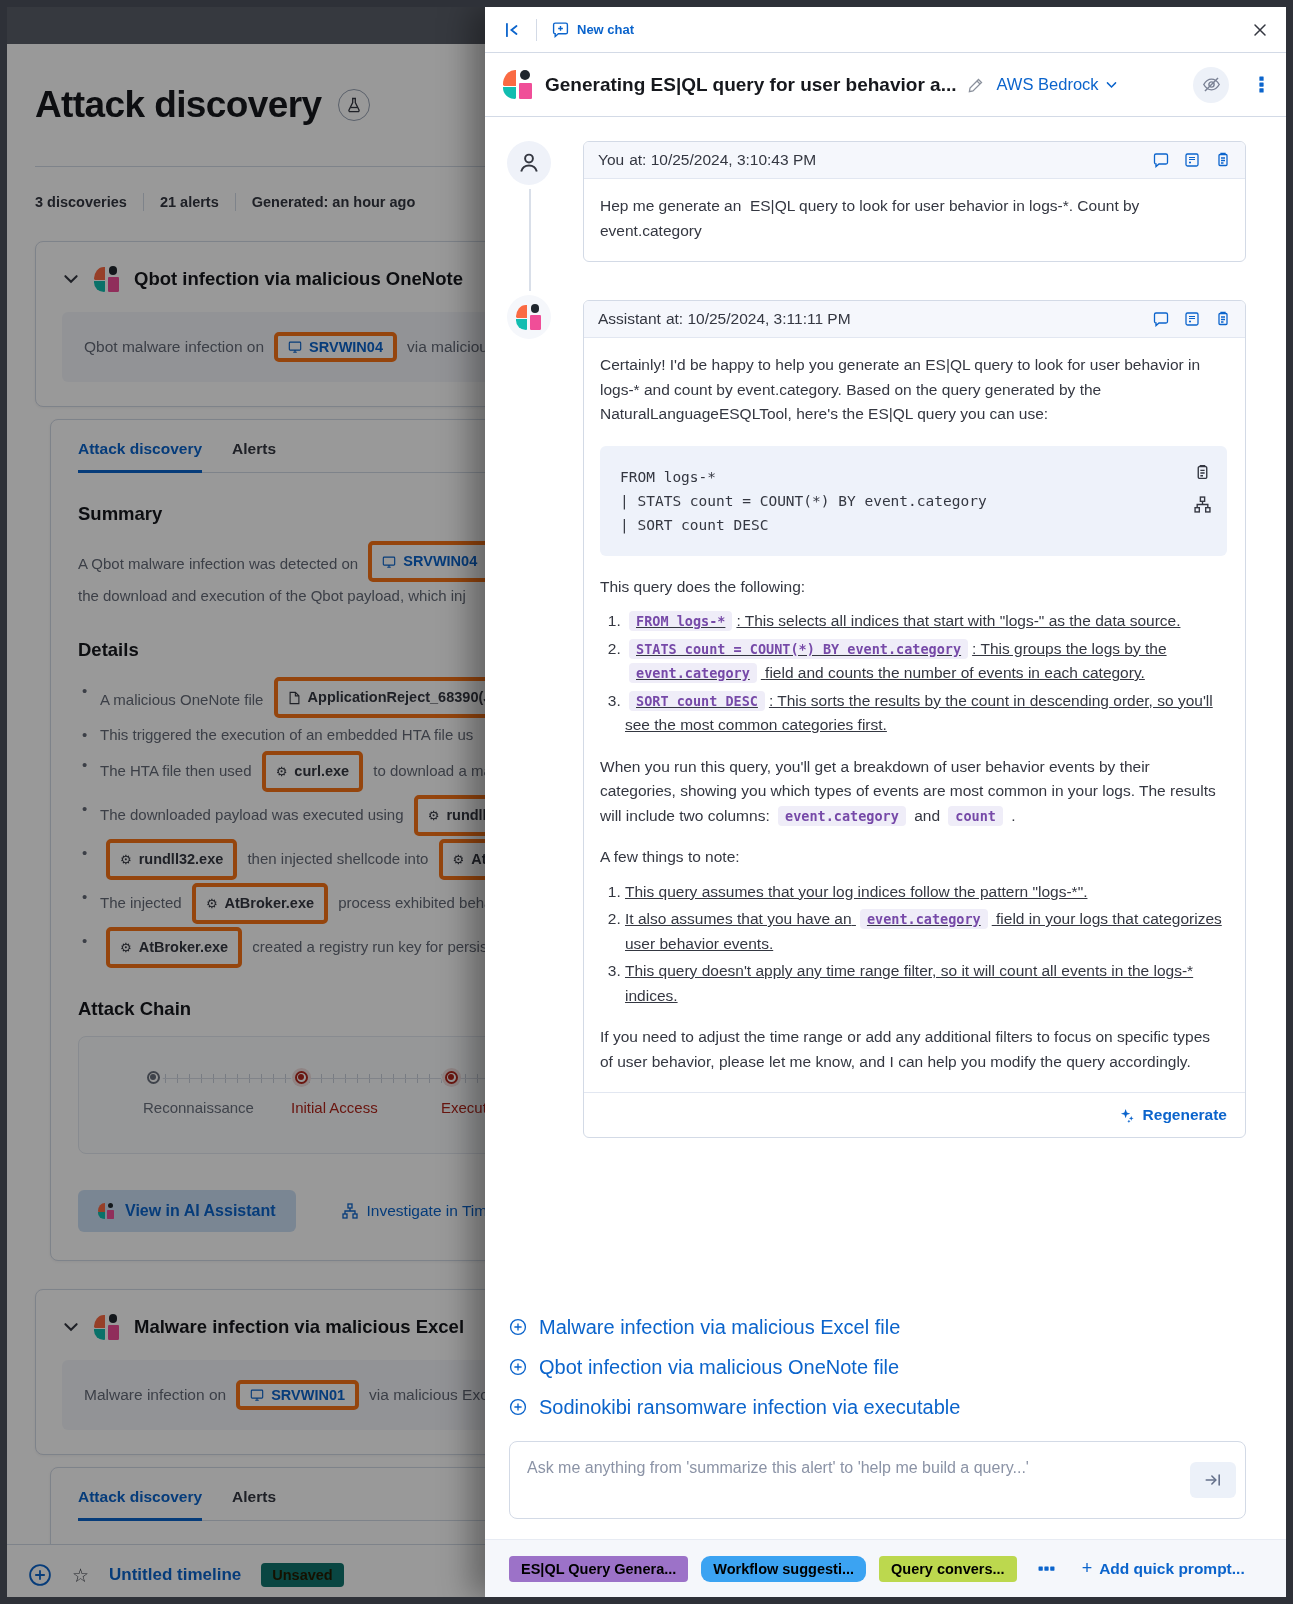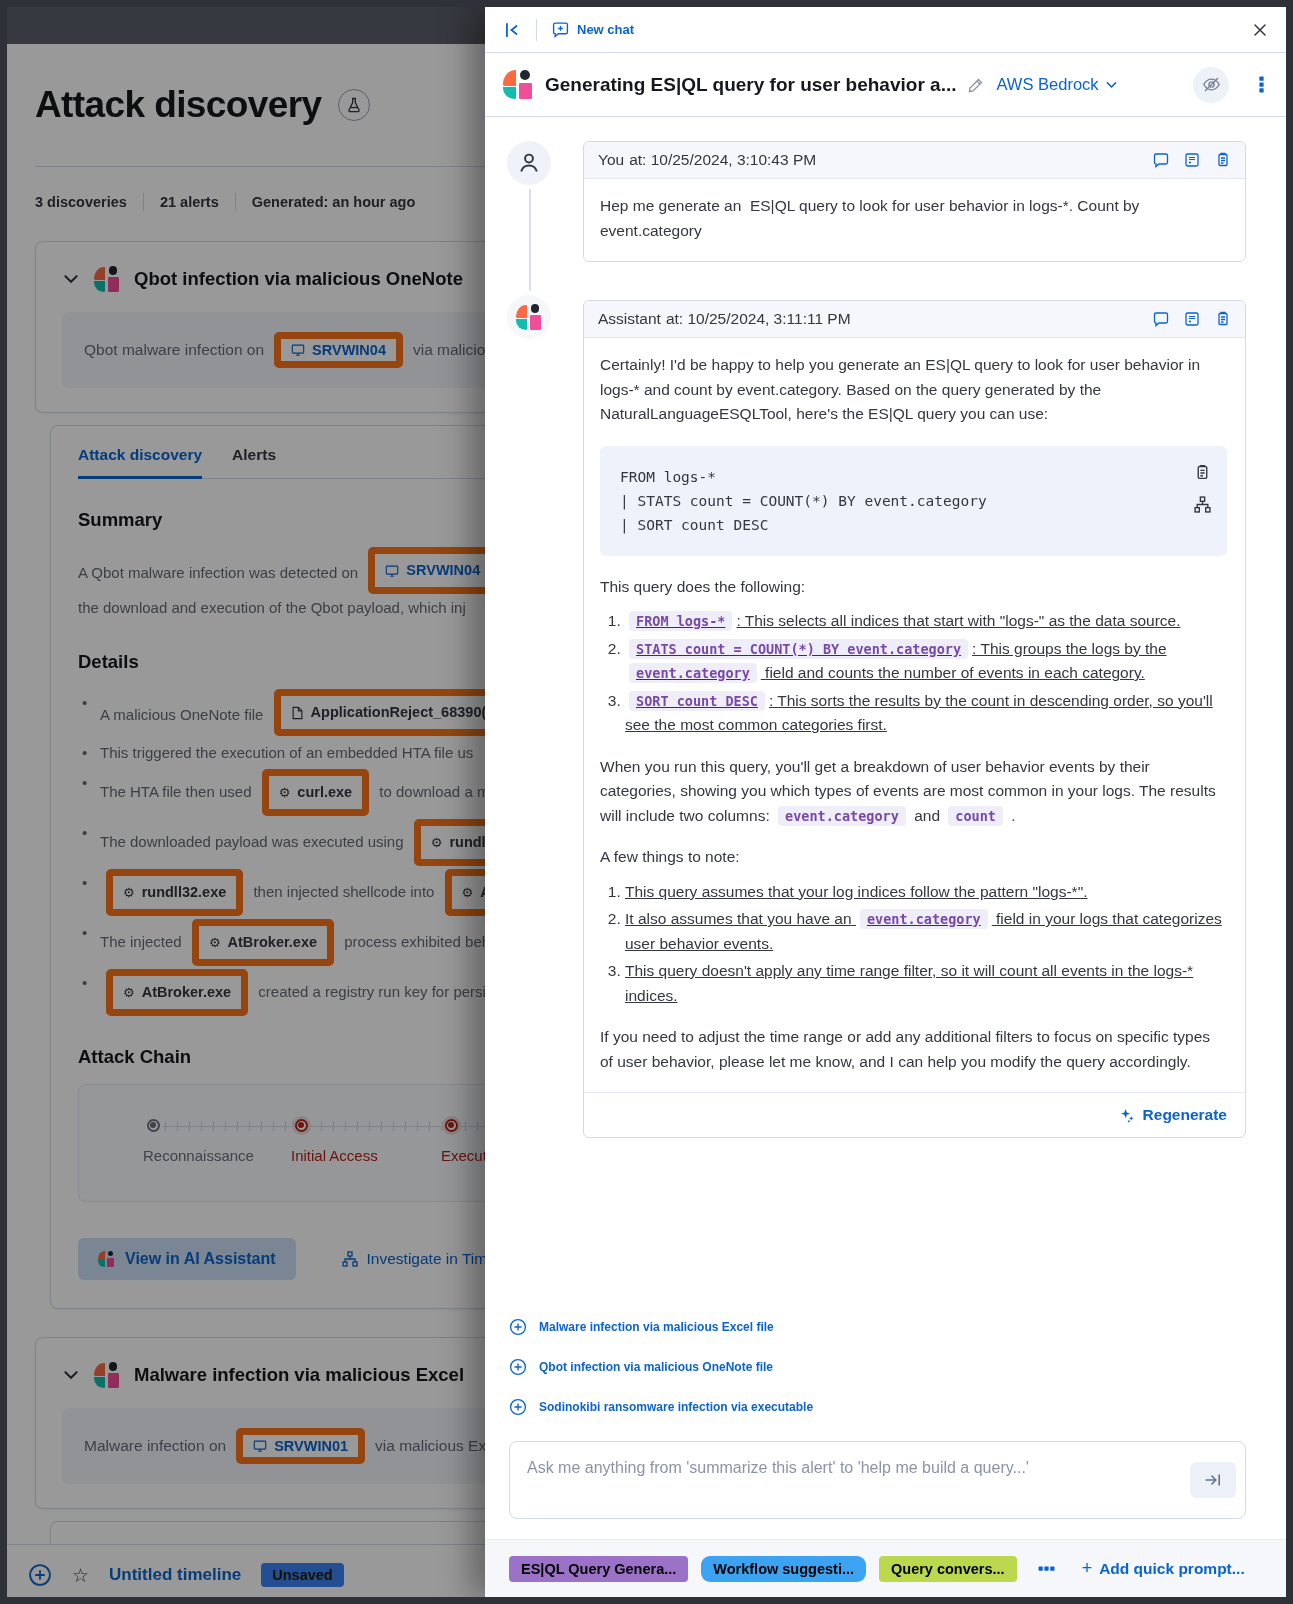--- a/index.html
+++ b/index.html
@@ -22,21 +22,21 @@
   .stats { margin-top:26px; display:flex; align-items:center; font-size:14.5px; font-weight:700; color:#343741; }
   .stats .sep { width:1px; height:18px; background:#d3dae6; margin:0 16px; }
   .card { width:1240px; background:#fff; border:1px solid #d3dae6; border-radius:8px;
     box-shadow:0 1px 3px rgba(0,0,0,0.05); }
   .disc-card { margin-top:30px; padding:24px 26px; }
   .disc-head { display:flex; align-items:center; gap:14px; }
   .chev { color:#343741; display:flex; }
   .disc-title { font-size:18.5px; font-weight:700; color:#16181d; }
   .desc-box { margin-top:20px; background:#f4f6fb; border-radius:6px; padding:20px 22px;
     font-size:15.5px; color:#646a77; width:1180px; display:flex; align-items:center; gap:10px; }
-  .chip { display:inline-flex; align-items:center; gap:7px; background:#fff; border:7px solid #f97316;
+  .chip { display:inline-flex; align-items:center; gap:7px; background:#fff; border:4px solid #f97316;
     border-radius:5px; padding:3px 10px; font-size:14.5px; white-space:nowrap; }
   .chip.host { color:#0b64cc; font-weight:600; }
   .chip.entity { color:#343741; font-weight:700; }
   .gear-glyph { font-family:"DejaVu Sans", sans-serif; font-size:13px; color:#343741; }
   .tab-card { margin-top:12px; margin-left:15px; width:1225px; border-radius:8px 0 0 8px; padding:20px 0 28px 27px; }
   .tabs { display:flex; gap:30px; border-bottom:1px solid #d3dae6; width:1160px; }
   .tab { font-size:15.5px; font-weight:700; padding-bottom:12px; color:#343741; }
   .tab.active { color:#0b64cc; border-bottom:3px solid #0b64cc; margin-bottom:-1px; }
   .h3 { margin-top:30px; font-size:18.5px; font-weight:700; color:#16181d; }
   .body-p { margin-top:16px; font-size:15px; line-height:27px; color:#646a77; width:1150px; }
@@ -60,21 +60,21 @@
   .node.red .dot::after { background:#b0261c; }
   .node .nlabel { margin-top:12px; font-size:15px; color:#69707d; white-space:nowrap; }
   .node.red .nlabel { color:#b0261c; }
   .actions-row { margin-top:36px; display:flex; align-items:center; gap:46px; }
   .ai-btn { display:inline-flex; align-items:center; gap:10px; background:#cce0f5; border:none; border-radius:6px;
     height:42px; padding:0 20px; color:#0b64cc; font-weight:600; font-size:16px; font-family:inherit; }
   .inv-link { display:inline-flex; align-items:center; gap:9px; color:#0b64cc; font-size:15.5px; font-weight:500; }
   .bottom-bar { position:absolute; left:0; right:0; bottom:0; height:60px; background:#fff; border-top:1px solid #d3dae6;
     z-index:5; display:flex; align-items:center; padding-left:28px; gap:20px; }
   .tl-title { color:#0b64cc; font-size:17px; font-weight:600; }
-  .badge-warn { background:#3b82f6; color:#231c00; font-weight:600; font-size:14.5px; border-radius:4px; padding:4px 11px;text-align:center; }
+  .badge-warn { background:#0f766e; color:#231c00; font-weight:600; font-size:14.5px; border-radius:4px; padding:4px 11px;text-align:center; }
   .star-glyph { font-family:"DejaVu Sans", sans-serif; font-size:19px; color:#343741; }
   .dim { position:absolute; inset:0; background:rgba(0,0,0,0.40); z-index:10; }
 
   
   .flyout { position:absolute; left:485px; top:7px; bottom:7px; right:7px; z-index:20; background:#fff;
     box-shadow:-14px 0 30px rgba(0,0,0,0.35); display:flex; flex-direction:column; }
   .fly-top { flex:none; height:46px; display:flex; align-items:center; padding:0 18px; border-bottom:1px solid #d3dae6; }
   .fly-top .vsep { width:1px; height:22px; background:#d3dae6; margin:0 15px; }
   .link-blue { color:#0b64cc; }
   .newchat-label { color:#0b64cc; font-size:13px; font-weight:600; margin-left:8px; }
@@ -102,21 +102,21 @@
   .cb-icons { position:absolute; right:16px; top:18px; display:flex; flex-direction:column; gap:15px; color:#343741; }
   .icode { font-family:"DejaVu Sans Mono", monospace; font-weight:700; font-size:13.5px; color:#7649a8;
     background:#efedf8; border-radius:4px; padding:2px 7px; margin:0 4px; white-space:nowrap; }
   .a-body p.para { margin-top:17px; }
   .a-body p.first { margin-top:0; }
   .a-body ol { margin:10px 0 0 0; padding-left:25px;text-decoration:underline; }
   .a-body ol li { margin-bottom:3px; }
   .regen-row { border-top:1px solid #e2e7f1; padding:13px 18px; display:flex; justify-content:flex-end; }
   .regen-link { display:inline-flex; align-items:center; gap:8px; color:#0b64cc; font-size:15.5px; font-weight:600; }
   .suggestions { flex:none; padding:10px 40px 4px 24px; }
-  .sugg-row { display:flex; align-items:center; gap:12px; height:40px; color:#0b64cc; font-size:12px; font-weight:700; }
+  .sugg-row { display:flex; align-items:center; gap:12px; height:40px; color:#0b64cc; font-size:20px; font-weight:400; }
   .input-wrap { flex:none; padding:10px 40px 16px 24px; }
   .prompt-box { position:relative; }
   .prompt-box textarea { width:100%; height:78px; border:1px solid #d3dae6; border-radius:8px; resize:none; outline:none;
     font-family:"Liberation Sans", sans-serif; font-size:16px; color:#343741; padding:17px 76px 12px 17px; }
   .prompt-box textarea::placeholder { color:#8b93a6; }
   .send-btn { position:absolute; right:10px; top:21px; width:46px; height:36px; background:#ecf1f9; border:none; border-radius:6px;
     display:flex; align-items:center; justify-content:center; color:#64708a; }
   .fly-footer { flex:none; height:58px; background:#f5f7fb; border-top:1px solid #e7ebf3; display:flex; align-items:center; padding:0 24px; gap:13px; }
   .qp-badge { border-radius:4px; padding:5px 12px; font-size:14.5px; font-weight:600; color:#000; white-space:nowrap; }
   .qp-purple { background:#9c72c8; }

